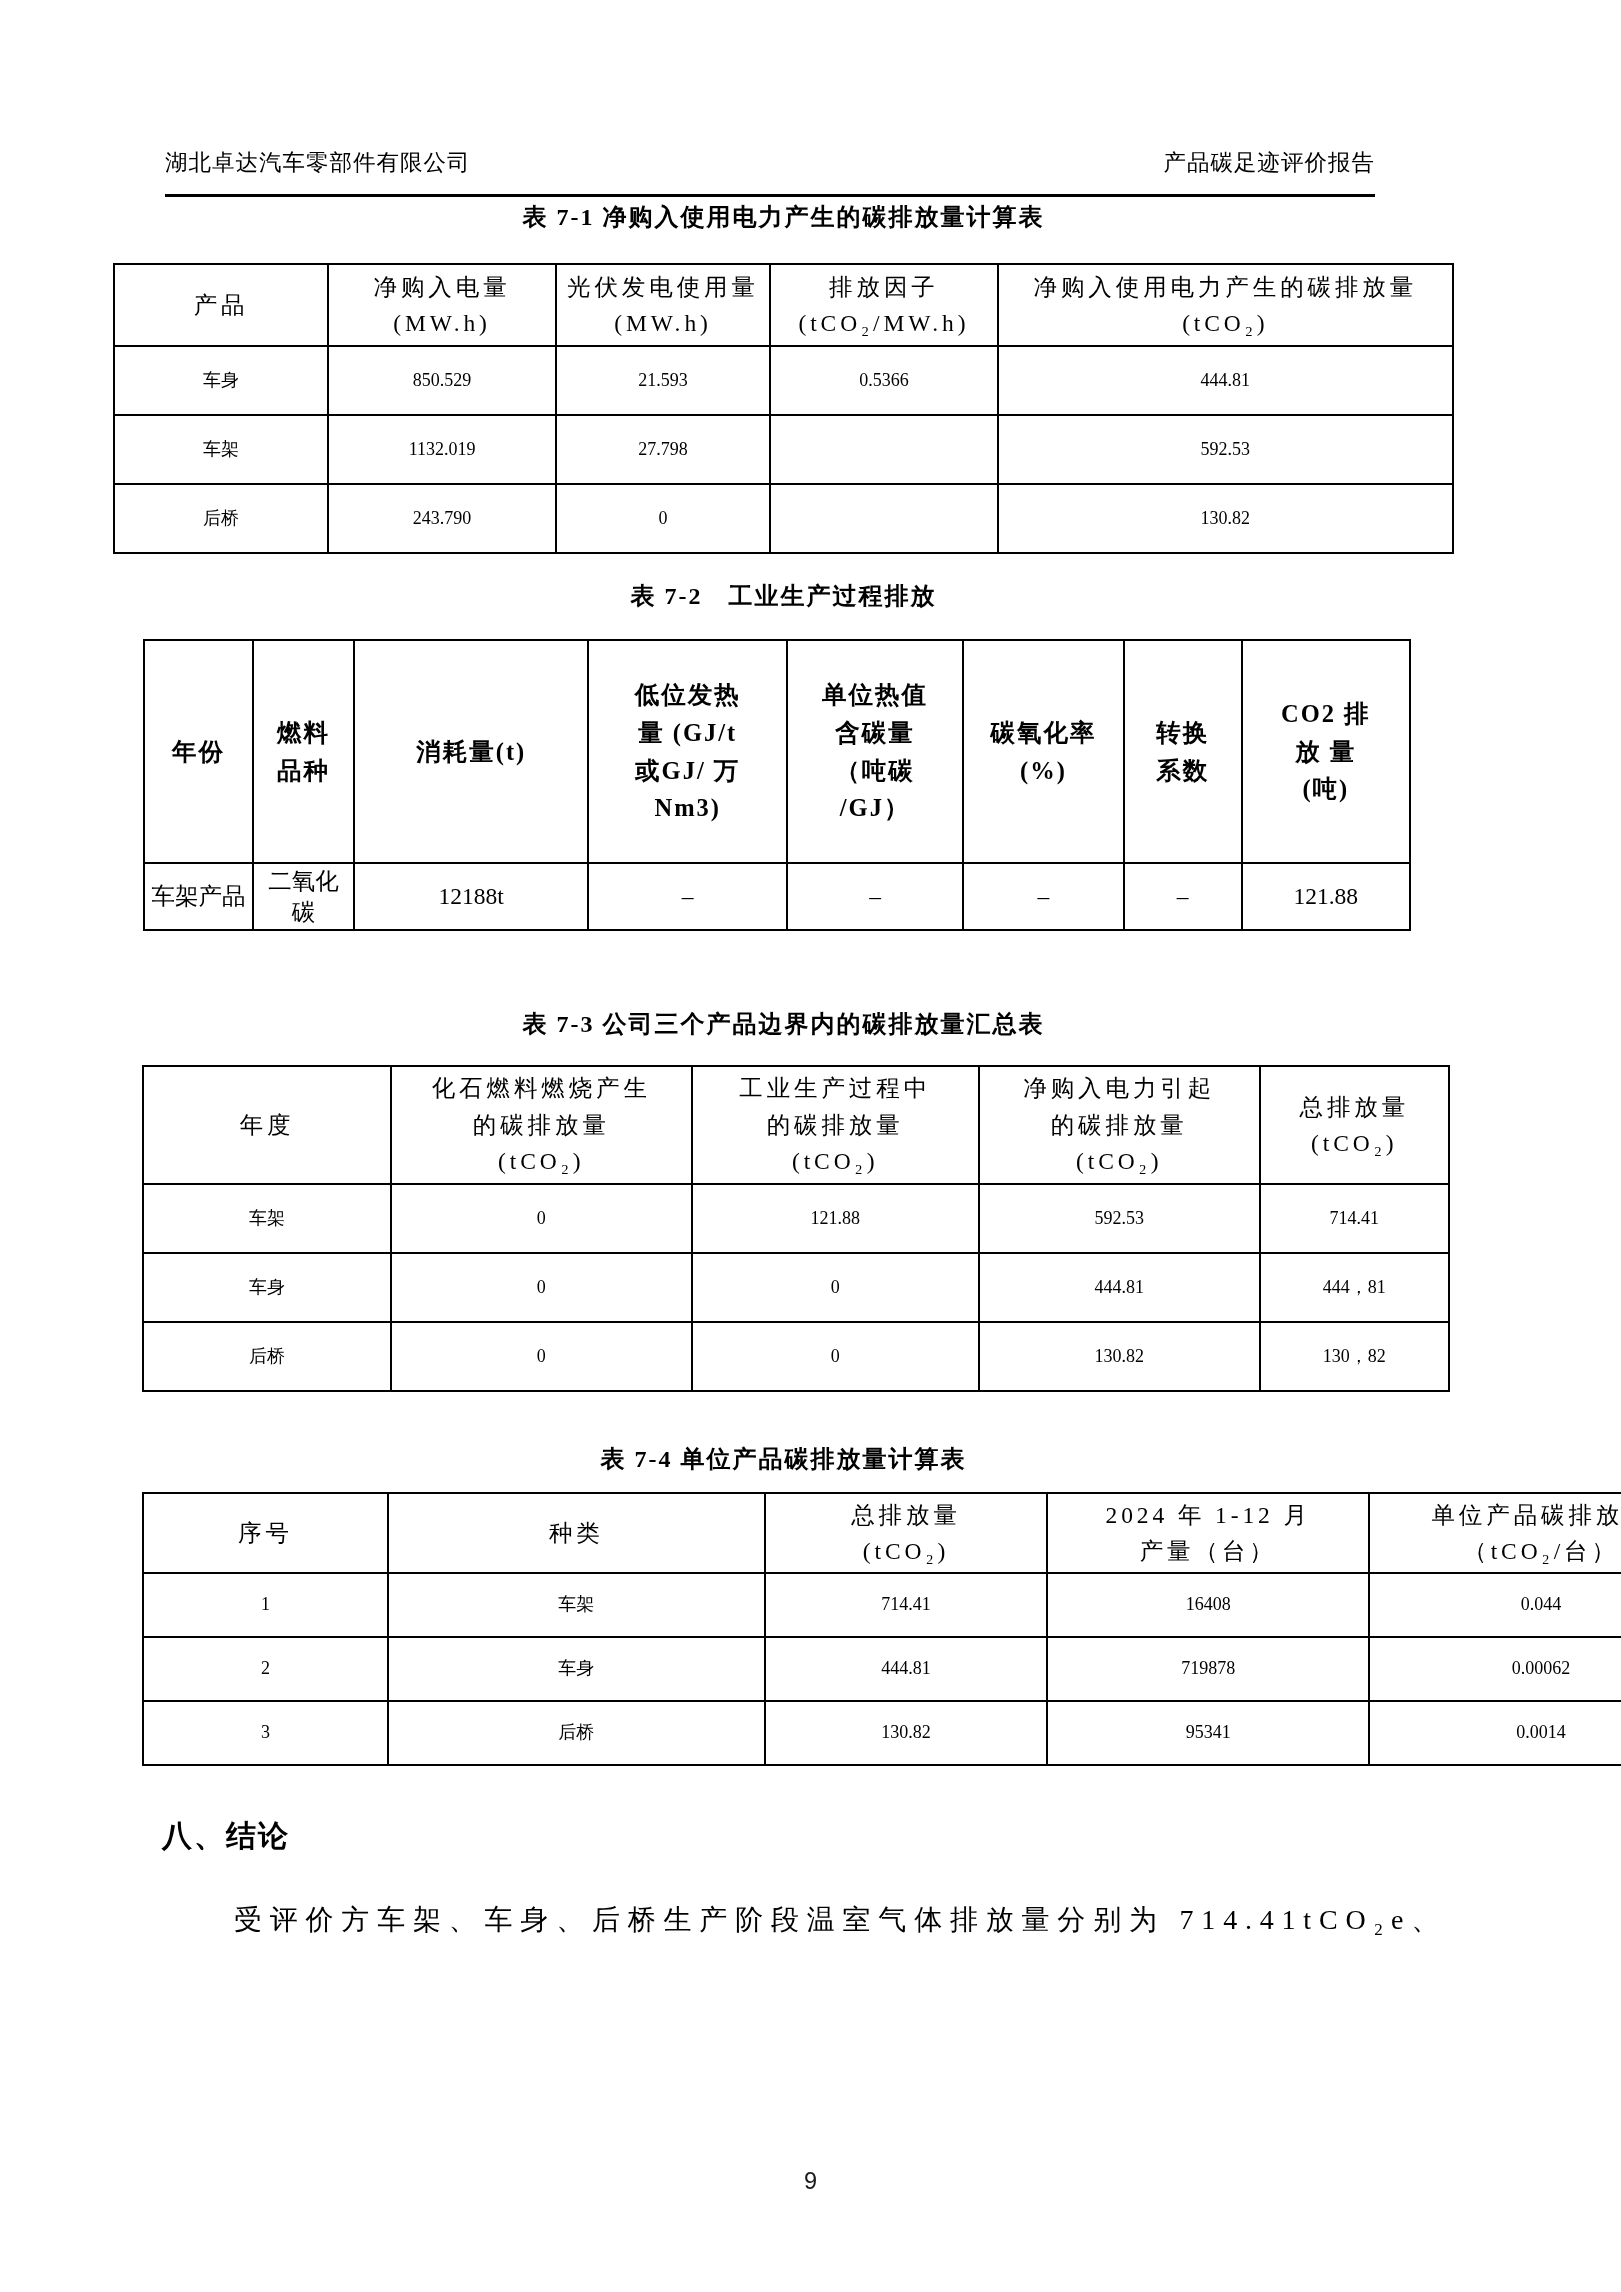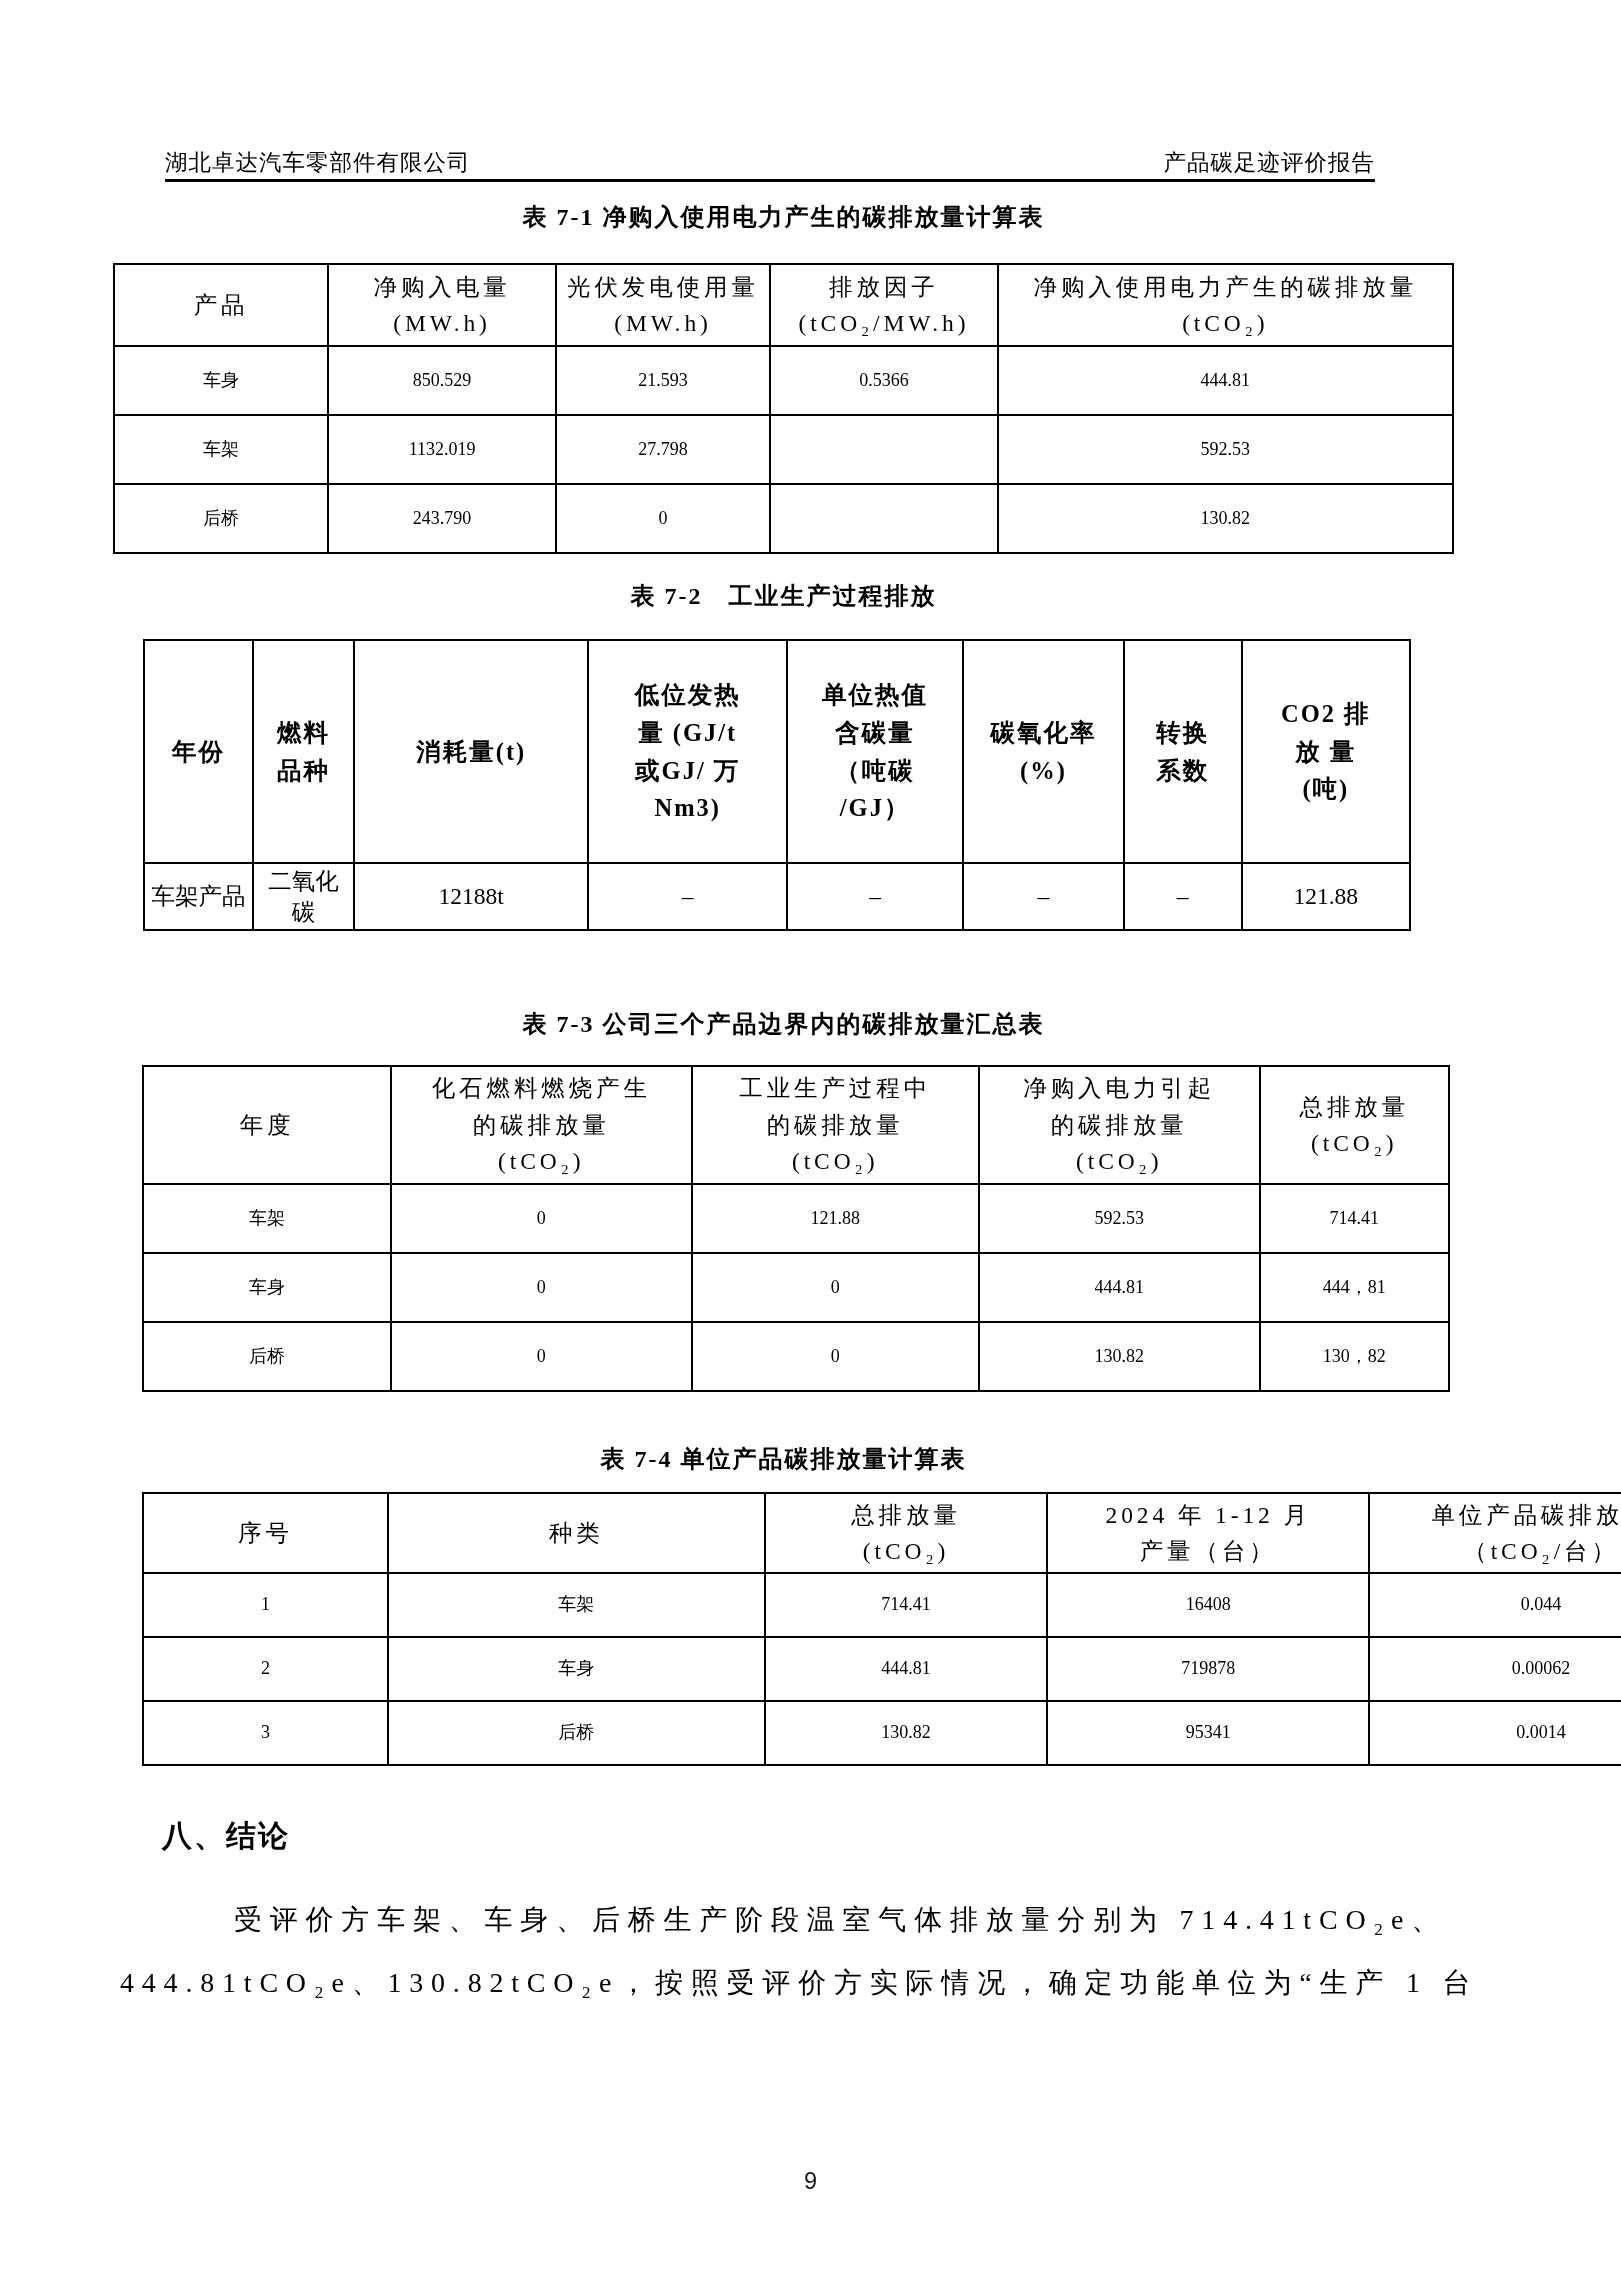--- a/index.html
+++ b/index.html
@@ -8,21 +8,21 @@
     width:1621px;height:2293px;
     background:#ffffff;
     color:#000;
     font-family:"Liberation Serif","DejaVu Serif",serif;
     overflow:hidden;
     margin:0 auto;
   }
   .doc-header{
     position:absolute;top:147px;left:165px;width:1210px;
     display:flex;justify-content:space-between;align-items:flex-end;
-    padding-bottom:1px;border-bottom:3.9px solid #000;
+    padding-bottom:16px;border-bottom:3.9px solid #000;
     font-size:22.5px;letter-spacing:1px;
   }
   .tbl-title{
     position:absolute;left:113px;width:1341px;
     text-align:center;font-weight:bold;font-size:24px;letter-spacing:2px;
     white-space:pre;
   }
   #t1-title{top:201px}
   #t2-title{top:580px}
   #t3-title{top:1008px}
@@ -272,19 +272,18 @@
       <td>95341</td>
       <td>0.0014</td>
     </tr>
   </tbody>
     </table>
 
   <div class="conclusion-h">八、结论</div>
 
   <div class="para">
     <div class="line indent">受评价方车架、车身、后桥生产阶段温室气体排放量分别为 714.41tCO₂e、</div>
-    <div class="line">444.81tCO₂e、130.82tCO₂e，按照受评价方实际情况，确定功能单位为“生产 1 台</div>
   </div>
 
   <div class="page-num">9</div>
 
 </div>
 
 
 </body></html>

